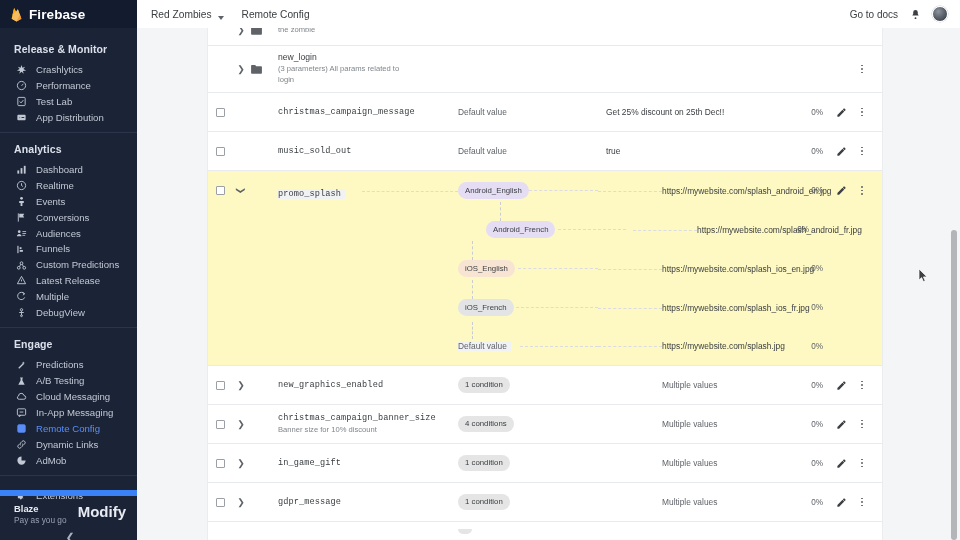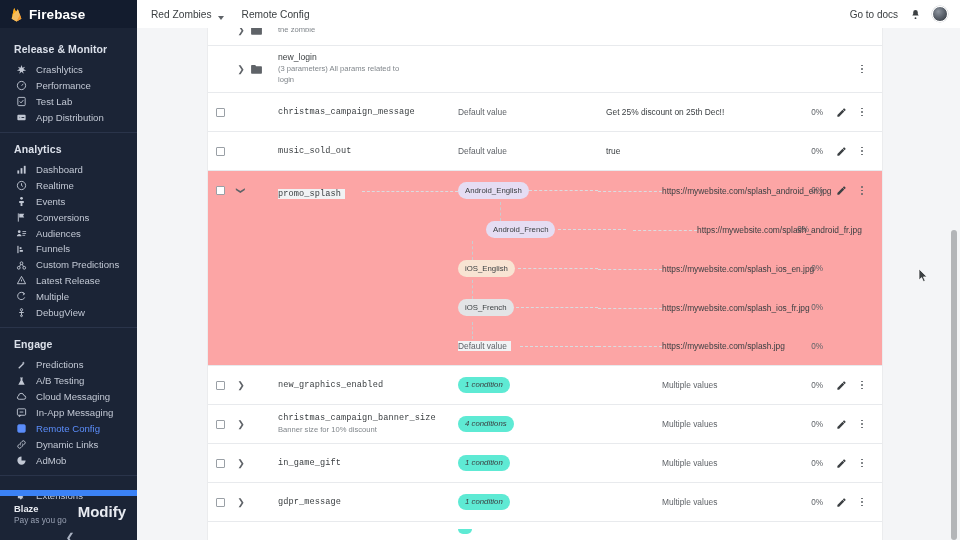--- a/index.html
+++ b/index.html
@@ -80,21 +80,21 @@
   .card {
     position:absolute; left:71px; top:-14px; width:674px; background:#ffffff;
     box-shadow: 0 0 0 1px rgba(0,0,0,.035);
   }
   .right-gutter { position:absolute; left:745px; top:0; right:0; bottom:0; background:#f4f5f7; }
 
   .row {
     position: relative; display:flex; align-items:center;
     border-bottom: 1px solid #e8eaed; padding: 0 11px 0 0; background:#ffffff;
   }
-  .row.shaded { background:#fca5a5; }
+  .row.shaded { background:#fef9c3; }
   .row.nb { border-bottom: none; }
 
   .c-check { width: 24px; flex:0 0 24px; display:flex; align-items:center; justify-content:center; }
   .cb {
     width: 9px; height: 9px; border: 1.1px solid #9aa0a6; border-radius: 1px; background:#fff; cursor:pointer;
   }
   .c-arrow { width: 18px; flex:0 0 18px; display:flex; align-items:center; justify-content:center; cursor:pointer; }
   .chev { color:#5f6368; font-size:9px; line-height:1; display:block; }
   .chev.down { transform: rotate(90deg); }
   .c-folder { width: 26px; flex:0 0 26px; display:flex; align-items:center; }
@@ -110,21 +110,21 @@
   .dashline { position:absolute; left:0; right:8px; top:50%; border-top:1px dashed #dadce0; }
   .cond-static { font-size: 8.4px; color:#5f6368; position:relative; z-index:1; background:transparent; }
   .chip {
     position:relative; z-index:1; display:inline-block;
     font-size: 7.8px; line-height:1; padding: 4.2px 7px; border-radius: 9px;
     color:#3c4043; white-space:nowrap;
   }
   .chip.purple { background:#e5ddf3; }
   .chip.peach { background:#f8e4d3; }
   .chip.grey  { background:#e3e4e6; }
-  .chip.plain { background:#5eead4;font-style:italic; }
+  .chip.plain { background:#e5e5e5; }
 
   .c-val { flex: 1; display:flex; position:relative; min-width:0; }
   .vtext { font-size: 8.4px; color:#3c4043; position:relative; z-index:1; white-space:nowrap; }
   .vtext.muted { color:#5f6368; }
 
   .c-pct { flex: 0 0 52px; text-align:right; font-size: 8.2px; color:#5f6368; padding-right: 6px; }
   .c-edit { width: 24px; flex:0 0 24px; display:flex; align-items:center; justify-content:center; cursor:pointer; }
   .c-more { width: 18px; flex:0 0 18px; display:flex; align-items:center; justify-content:center; cursor:pointer; }
   .dots { display:flex; flex-direction:column; gap:1.6px; align-items:center; }
   .dots i { width:1.9px;height:1.9px;border-radius:50%;background:#5f6368;display:block; }

